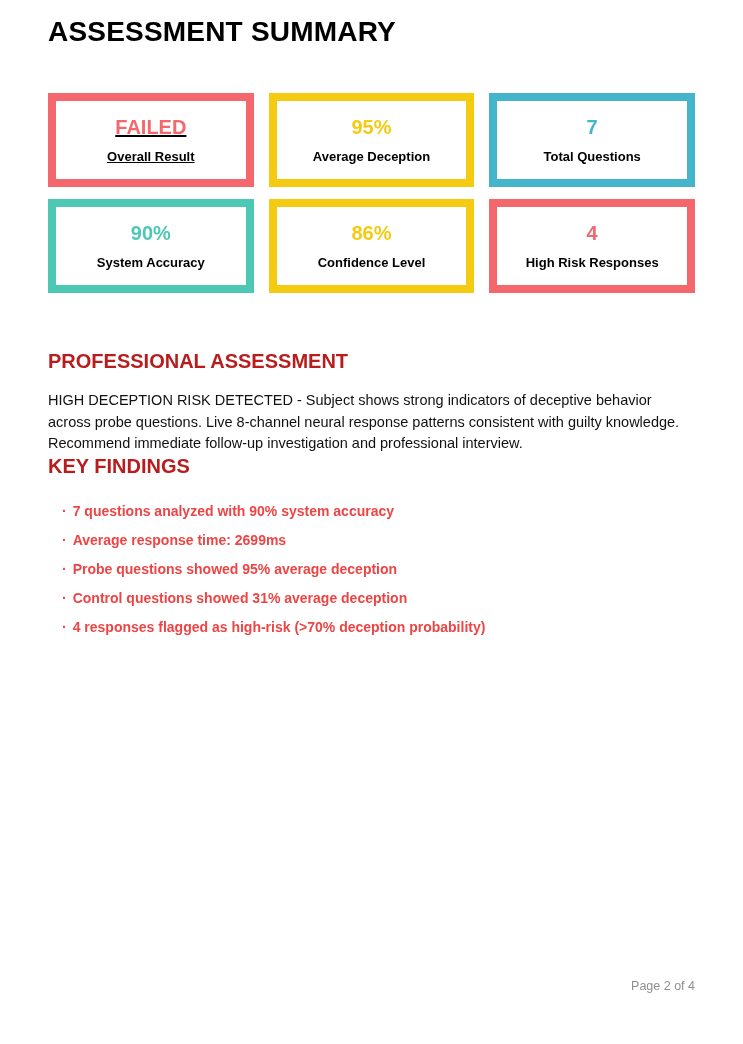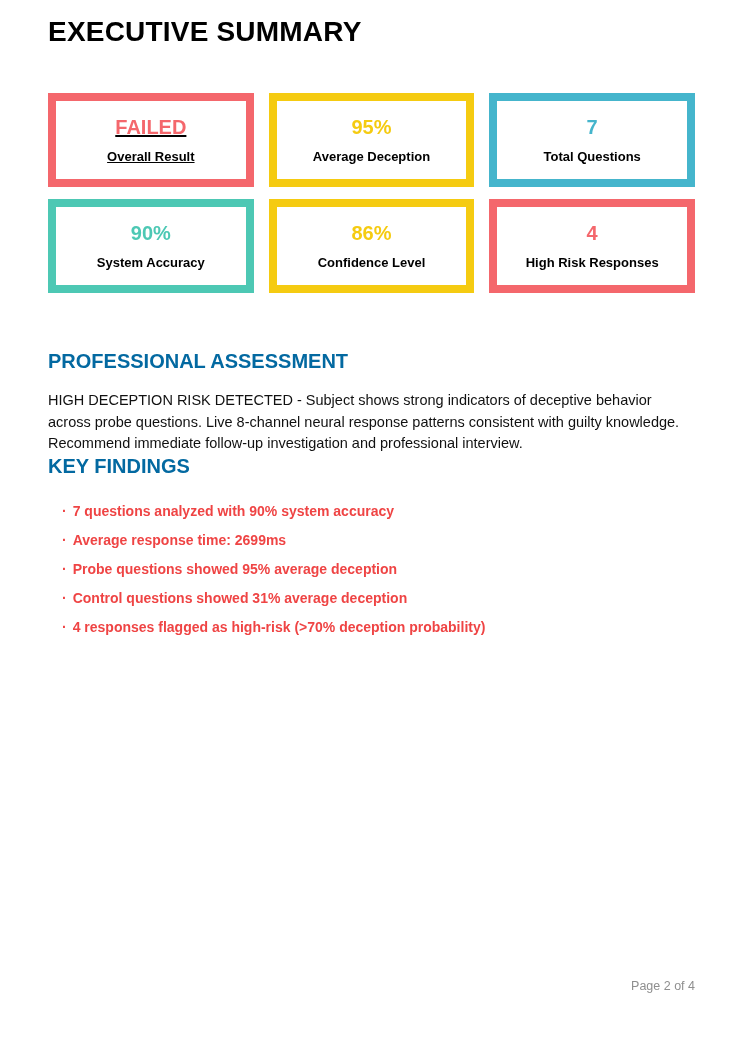--- a/index.html
+++ b/index.html
@@ -50,21 +50,21 @@
     margin-top: 11px;
     font-size: 13px;
     font-weight: bold;
     color: #000000;
   }
 
   .section-heading {
     font-size: 20px;
     line-height: 23px;
     font-weight: bold;
-    color: #0369a1;
+    color: #b91c1c;
   }
   .assessment-heading { margin-top: 57px; }
   .assessment-body {
     margin-top: 17px;
     font-size: 14.5px;
     line-height: 21.5px;
     font-weight: normal;
     color: #111111;
     width: 645px;
   }
@@ -95,21 +95,21 @@
     color: #8f8f8f;
     font-weight: normal;
   }
 </style>
 </head>
 <body>
 
 <div class="page">
   <div class="content">
 
-    <h1 class="page-title">EXECUTIVE SUMMARY</h1>
+    <h1 class="page-title">ASSESSMENT SUMMARY</h1>
 
     <div class="cards-grid">
       <div class="stat-card" style="border-color: rgb(244, 103, 108); text-decoration: underline;">
         <div class="card-value" style="color: rgb(244, 103, 108);">FAILED</div>
         <div class="card-label">Overall Result</div>
       </div>
       <div class="stat-card" style="border-color: rgb(245, 203, 17);">
         <div class="card-value" style="color: rgb(245, 203, 17);">95%</div>
         <div class="card-label">Average Deception</div>
       </div>

